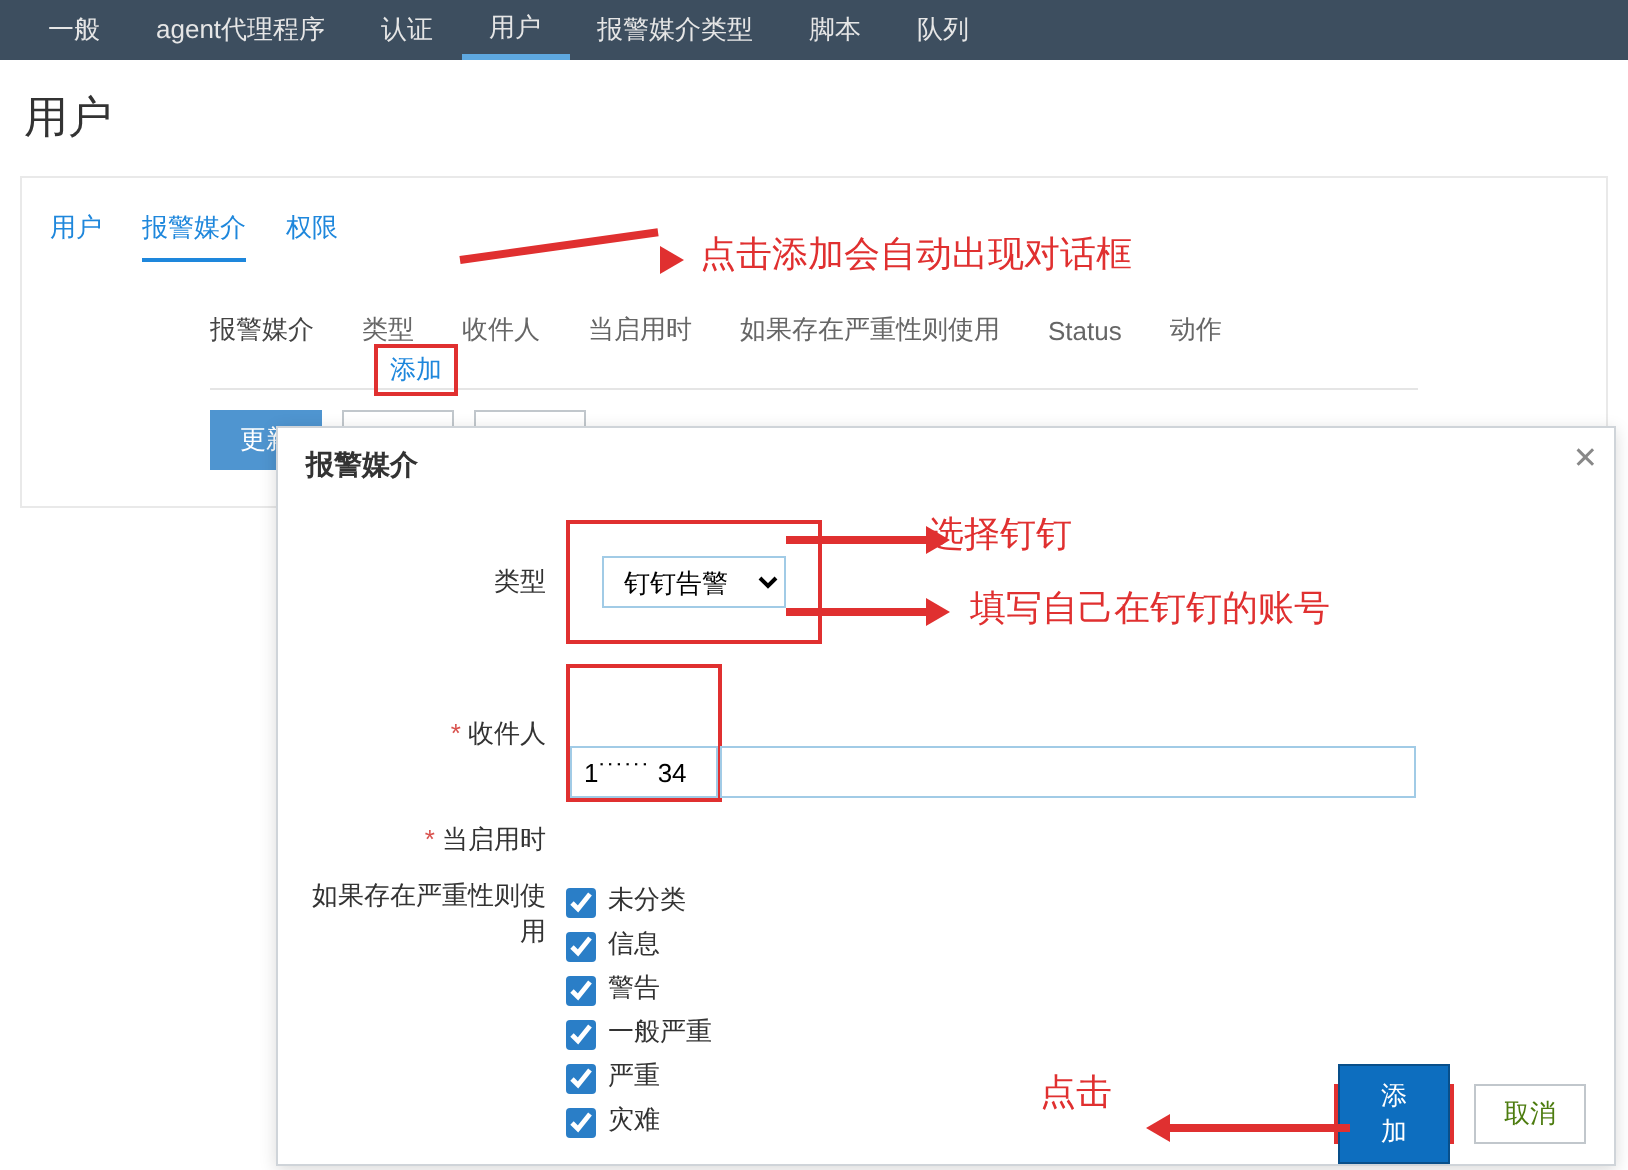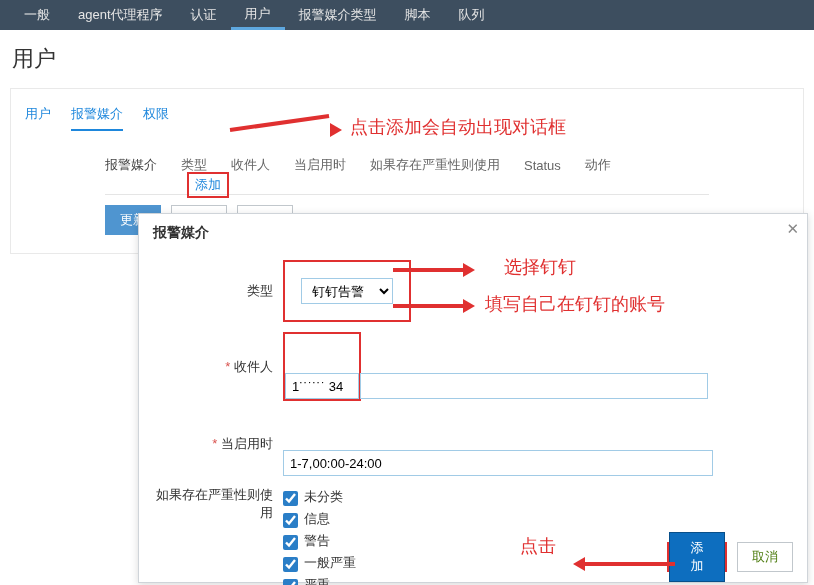--- a/index.html
+++ b/index.html
@@ -105,21 +105,20 @@
   <div class="form-row">
     <div class="form-lbl req">收件人</div>
     <span class="recipient-box">
       <input type="text" value="1˙˙˙˙˙˙ 34" style="">
     </span>
     <input type="text" style="width: 348px; margin-left: -1px;">
   </div>
 
   <div class="form-row">
     <div class="form-lbl req">当启用时</div>
-    <input type="text" value="1-7,00:00-24:00" style="">
   </div>
 
   <div class="form-row" style="align-items:flex-start">
     <div class="form-lbl">如果存在严重性则使用</div>
     <div class="checks">
       <label class="chk">
           <input type="checkbox" checked="" style="">
           <span>未分类</span>
         </label>
       <label class="chk">
@@ -152,21 +151,21 @@
     </span>
     <button class="btn">取消</button>
   </div>
 </div>
 
 <div class="annot" style="left:350px;top:115px">点击添加会自动出现对话框</div>
 <div class="arrow-r" style="left:230px;top:128px;width:100px">
     <span class="line" style="width:100px;transform:rotate(-8deg);transform-origin:left"></span>
   </div>
 
-<div class="annot" style="left:504px;top:255px">选择钉钉</div>
+<div class="annot" style="left:464px;top:255px">选择钉钉</div>
 <div class="arrow-r" style="left:393px;top:268px;width:70px">
     <span class="line" style="width:70px"></span>
   </div>
 
 <div class="annot" style="left:485px;top:292px">填写自己在钉钉的账号</div>
 <div class="arrow-r" style="left:393px;top:304px;width:70px">
     <span class="line" style="width:70px"></span>
   </div>
 
 <div class="annot" style="left:520px;top:534px">点击</div>

